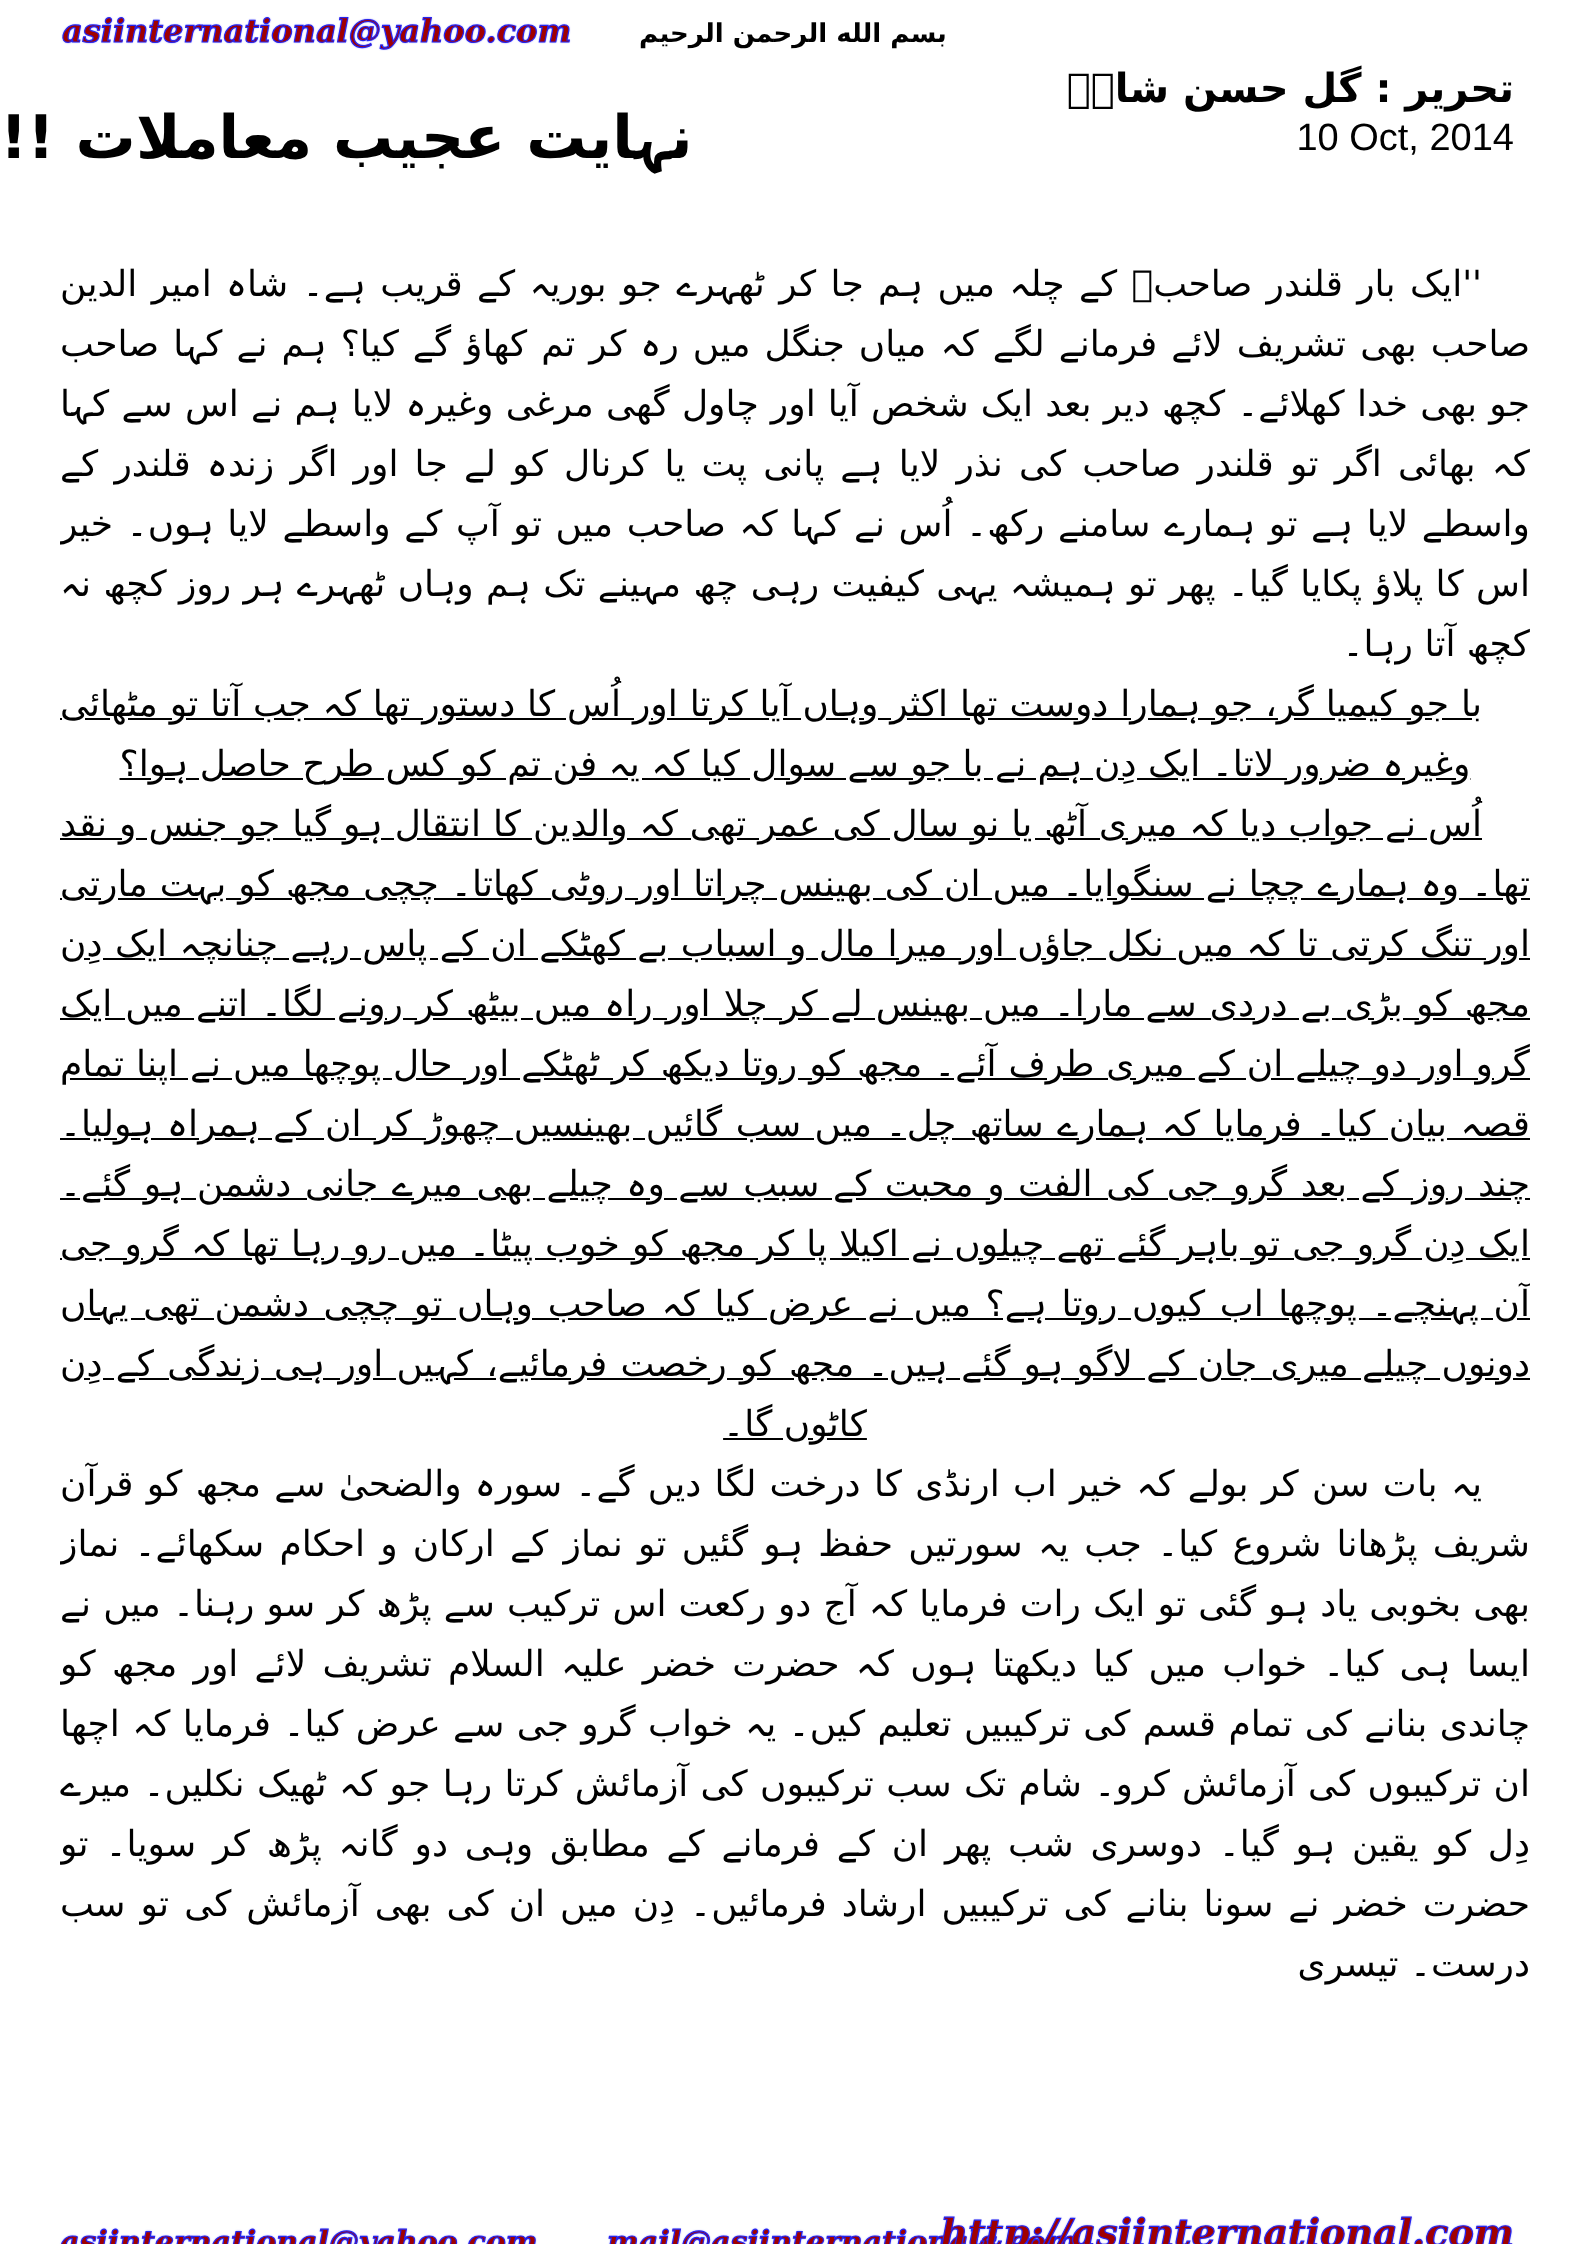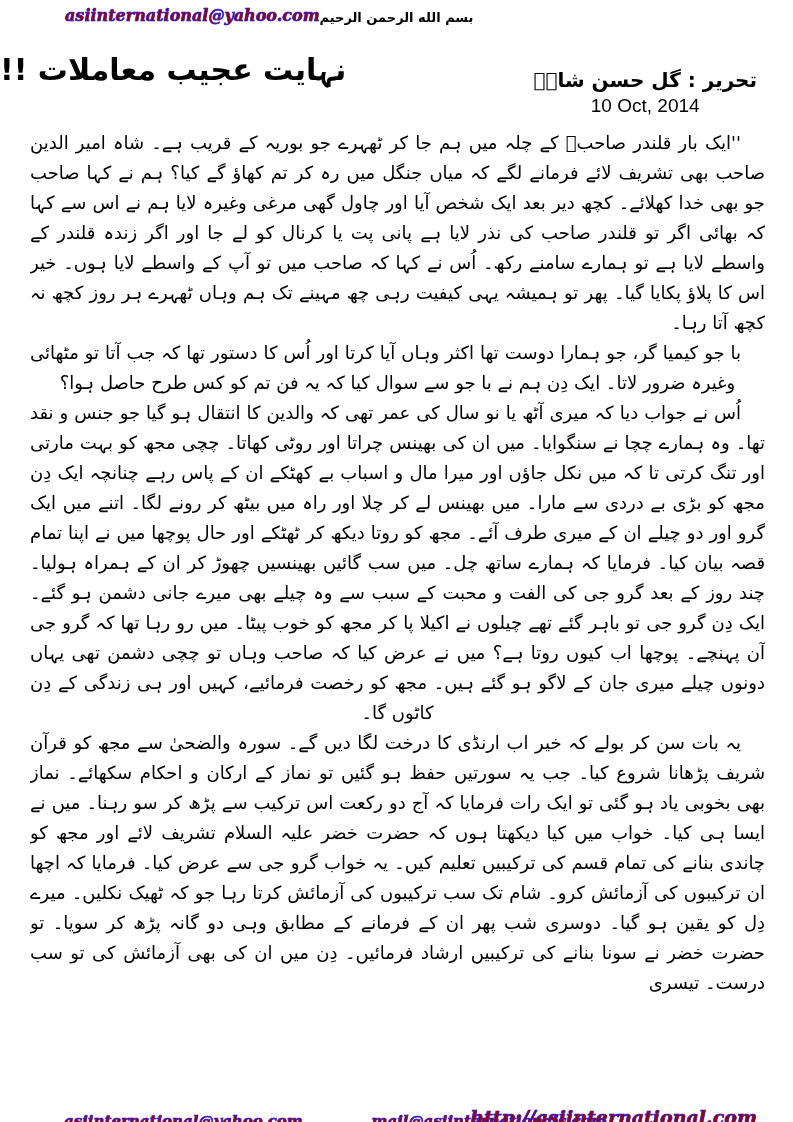--- a/index.html
+++ b/index.html
@@ -5,40 +5,39 @@
   html,body{margin:0;padding:0;background:#ffffff;}
   .page{
     position:relative;width:793px;height:1122px;background:#ffffff;
     font-family:"DejaVu Sans",sans-serif;color:#000;overflow:hidden;
   }
   
   .fancy{
     font-family:"DejaVu Serif",serif;font-style:italic;font-weight:bold;
     color:#a00000;-webkit-text-stroke:0.6px #2424f0;text-shadow:0 0 1px #3a3aff;
     white-space:nowrap;
-    margin-left:34px;
   }
   .header-email{position:absolute;left:31px;top:6px;font-size:16px;}
   .bismillah{
     position:absolute;left:0;right:0;top:10px;text-align:center;
     font-size:13px;font-weight:bold;
   }
-  .byline-block{position:absolute;right:36px;top:30px;text-align:center;margin-top:36px;}
+  .byline-block{position:absolute;right:36px;top:30px;text-align:right;}
   .byline{font-size:20px;font-weight:bold;line-height:28px;}
   .date{font-family:Liberation Sans, sans-serif;font-size:19px;line-height:24px;}
   .title{
     position:absolute;left:0;right:0;top:46px;margin:0;text-align:left;
     font-size:30px;font-weight:bold;line-height:48px;
   }
   .body-text{
     position:absolute;left:30px;top:128px;width:735px;height:936px;overflow:hidden;
     direction:rtl;text-align:justify;font-size:18px;line-height:30px;
   }
   .body-text p{margin:0;text-indent:24px;}
-  .body-text p.center-last{text-align-last:center;}
+  .body-text p.center-last{text-align-last:center;text-decoration:underline;}
   .footer{position:absolute;left:0;right:0;top:1106px;height:34px;}
   .footer-left{position:absolute;left:30px;top:6px;font-size:15px;}
   .footer-left .sep{
     font-family:"DejaVu Serif",serif;font-weight:bold;color:#2424f0;
     margin:0 10px;font-style:normal;
   }
   .footer-url{position:absolute;right:36px;top:0;font-size:19px;}
 </style>
 </head>
 <body>

